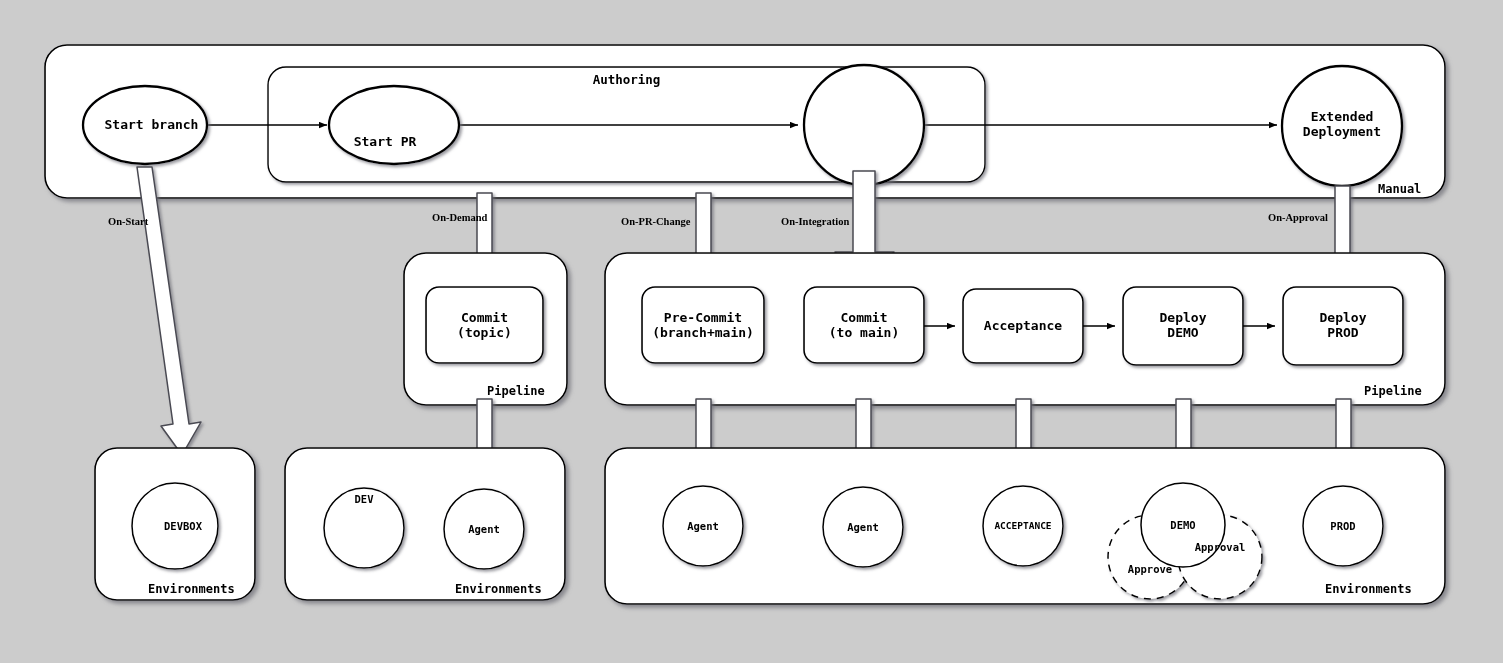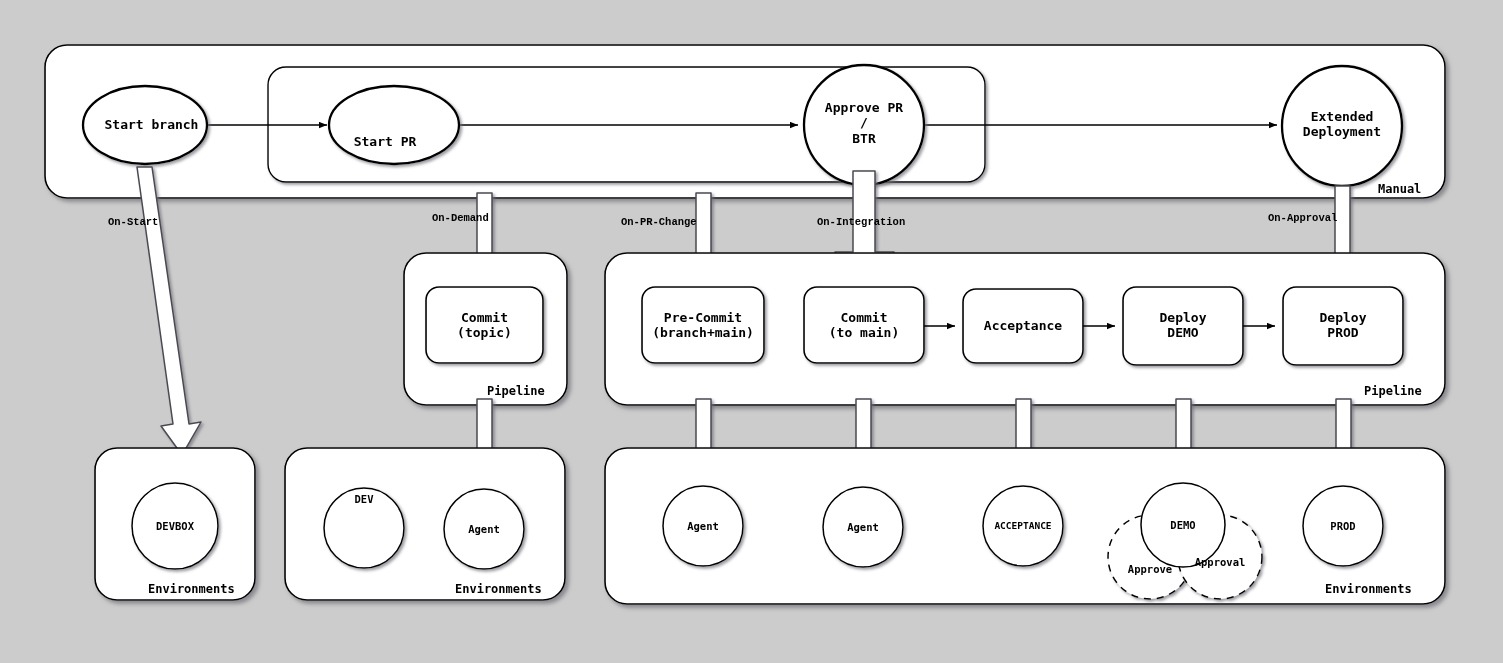--- a/index.html
+++ b/index.html
@@ -24,21 +24,21 @@
   .lbl-10{font-size:10.5px;}
   .lbl-12{font-size:12.5px;}
   .lbl-13{font-size:13px;}
   .corner{
     position:absolute;
     font-family:"DejaVu Sans Mono","Liberation Mono",monospace;
     font-weight:bold;font-size:12px;color:#000;white-space:pre;
   }
   .trigger{
     position:absolute;
-    font-family:Liberation Mono, monospace;
+    font-family:Liberation Serif, serif;
     font-weight:bold;font-size:10.5px;color:#000;white-space:pre;padding-left:36px;
   }
 </style>
 </head>
 <body>
 
 <div id="stage">
 
   <svg class="layer" viewBox="0 0 1503 663" xmlns="http://www.w3.org/2000/svg">
     <defs>
@@ -143,57 +143,55 @@
     <circle cx="863" cy="527" r="40" fill="#fff" stroke="#000" stroke-width="1.5" filter="url(#shs)"></circle>
     <circle cx="1023" cy="526" r="40" fill="#fff" stroke="#000" stroke-width="1.5" filter="url(#shs)"></circle>
 
     <circle cx="1150" cy="557" r="42" fill="#fff" stroke="#000" stroke-width="1.5" stroke-dasharray="7 6" filter="url(#shs)"></circle>
     <circle cx="1220" cy="557" r="42" fill="#fff" stroke="#000" stroke-width="1.5" stroke-dasharray="7 6" filter="url(#shs)"></circle>
     <circle cx="1183" cy="525" r="42" fill="#fff" stroke="#000" stroke-width="1.5"></circle>
 
     <circle cx="1343" cy="526" r="40" fill="#fff" stroke="#000" stroke-width="1.5" filter="url(#shs)"></circle>
   </svg>
 
+  <div class="lbl lbl-12" style="left:268px;top:73px;width:717px;">Authoring</div>
   <div class="corner" style="left:1378px;top:182px;">Manual</div>
   <div class="corner" style="left:487px;top:384px;">Pipeline</div>
   <div class="corner" style="left:1364px;top:384px;">Pipeline</div>
   <div class="corner" style="left:148px;top:582px;">Environments</div>
   <div class="corner" style="left:455px;top:582px;">Environments</div>
   <div class="corner" style="left:1325px;top:582px;">Environments</div>
 
   <div class="trigger" style="left:72px;top:216px;">On-Start</div>
   <div class="trigger" style="left:396px;top:212px;">On-Demand</div>
   <div class="trigger" style="left:585px;top:216px;">On-PR-Change</div>
-  <div class="trigger" style="left:745px;top:216px;margin-left:36px;">On-Integration</div>
+  <div class="trigger" style="left:745px;top:216px;">On-Integration</div>
   <div class="trigger" style="left:1232px;top:212px;">On-Approval</div>
 
   <div class="lbl lbl-13" style="left:83px;top:117px;width:137px;">Start branch</div>
   <div class="lbl lbl-13" style="left:329px;top:134px;width:112px;">Start PR</div>
-  <div class="lbl lbl-13" style="left:804px;top:100px;width:120px;">Approve PR
-/
-BTR</div>
   <div class="lbl lbl-13" style="left:1282px;top:109px;width:120px;">Extended
 Deployment</div>
 
   <div class="lbl lbl-13" style="left:426px;top:310px;width:117px;">Commit
 (topic)</div>
   <div class="lbl lbl-13" style="left:640px;top:310px;width:126px;">Pre-Commit
 (branch+main)</div>
   <div class="lbl lbl-13" style="left:804px;top:310px;width:120px;">Commit
 (to main)</div>
   <div class="lbl lbl-13" style="left:959px;top:318px;width:128px;">Acceptance</div>
   <div class="lbl lbl-13" style="left:1123px;top:310px;width:120px;">Deploy
 DEMO</div>
   <div class="lbl lbl-13" style="left:1283px;top:310px;width:120px;">Deploy
 PROD</div>
 
-  <div class="lbl lbl-10" style="left:125px;top:520px;width:100px;">DEVBOX</div>
+  <div class="lbl lbl-10" style="left:133px;top:520px;width:100px;">DEVBOX</div>
   <div class="lbl lbl-10" style="left:314px;top:493px;width:100px;">DEV</div>
   <div class="lbl lbl-10" style="left:434px;top:523px;width:100px;">Agent</div>
   <div class="lbl lbl-10" style="left:653px;top:520px;width:100px;">Agent</div>
   <div class="lbl lbl-10" style="left:813px;top:521px;width:100px;">Agent</div>
   <div class="lbl lbl-10" style="left:963px;top:520px;width:120px;font-size:9.5px;">ACCEPTANCE</div>
   <div class="lbl lbl-10" style="left:1133px;top:519px;width:100px;">DEMO</div>
   <div class="lbl lbl-10" style="left:1100px;top:563px;width:100px;">Approve</div>
-  <div class="lbl lbl-10" style="left:1170px;top:556px;width:100px;">Approval</div>
+  <div class="lbl lbl-10" style="left:1170px;top:541px;width:100px;">Approval</div>
   <div class="lbl lbl-10" style="left:1293px;top:520px;width:100px;">PROD</div>
 
 </div>
 
 </body></html>

